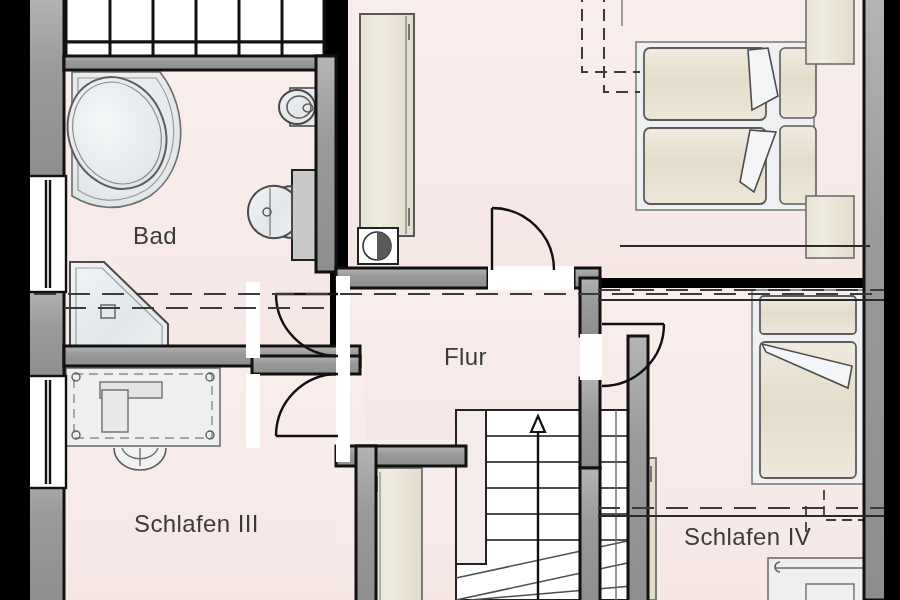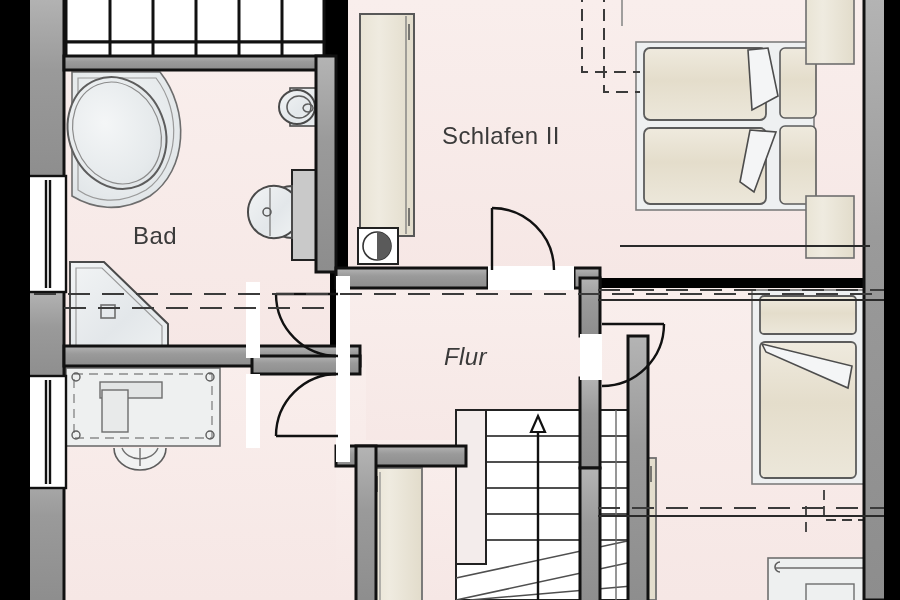--- a/index.html
+++ b/index.html
@@ -317,19 +317,20 @@
       </g>
 
       <rect x="884" y="-6" width="26" height="612" fill="#000"></rect>
       <rect x="0" y="0" width="30" height="600" fill="#000"></rect>
 
     </g>
   </svg>
 
   <div class="lbl" style="left:133px;top:222px;">Bad</div>
 
-  <div class="lbl" style="left:442px;top:122px;">Schlafen II</div>
-
-  <div class="lbl" style="left:444px;top:343px;font-style:italic;">Flur</div>
-
-
+
+  <div class="lbl" style="left:444px;top:343px;">Flur</div>
+
+  <div class="lbl" style="left:134px;top:510px;">Schlafen III</div>
+
+  <div class="lbl" style="left:684px;top:523px;">Schlafen IV</div>
 
 </div>
 
 </body></html>

